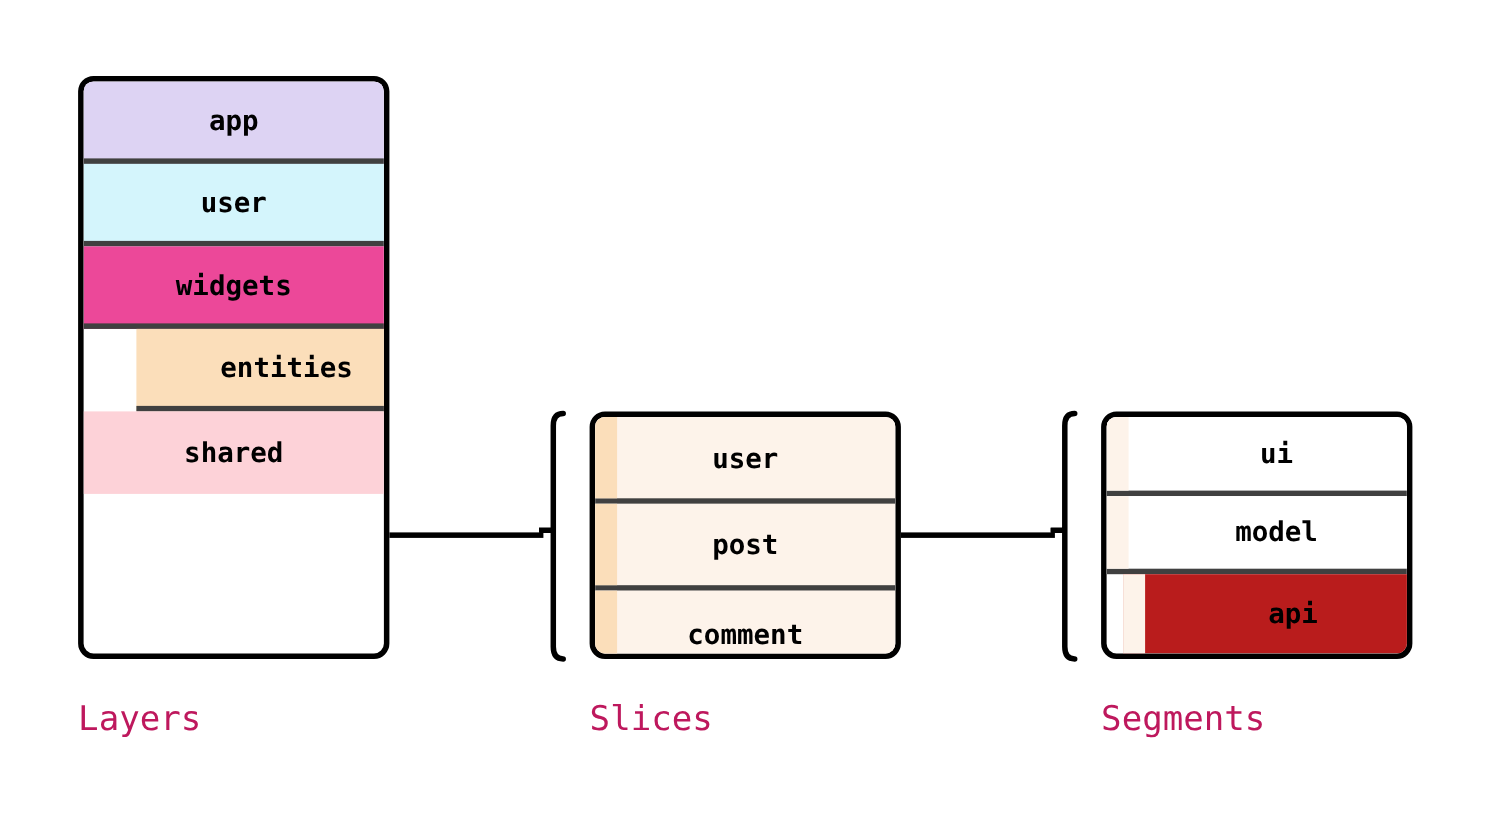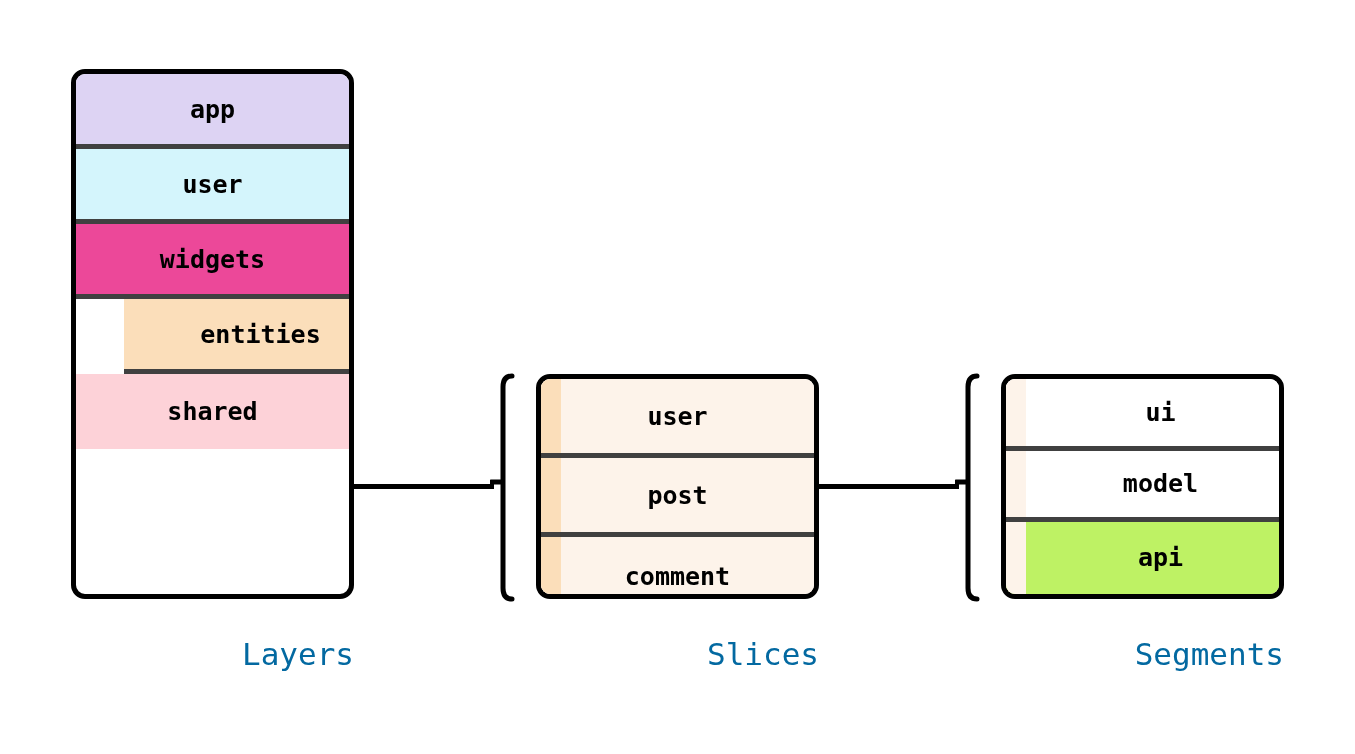--- a/index.html
+++ b/index.html
@@ -96,24 +96,24 @@
     height: 235px;
   }
   #bracket-slices { left: 490px; }
   #bracket-segments { left: 955px; }
 
   
   .caption {
     position: absolute;
     top: 634px;
     width: 283px;
-    text-align: right;
+    text-align: left;
     font-size: 31px;
     font-weight: normal;
-    color: #0369a1;
+    color: #be185d;
     line-height: 1.3;
   }
   #caption-layers   { left: 71px; }
   #caption-slices   { left: 536px; }
   #caption-segments { left: 1001px; }
 </style>
 </head>
 <body>
 
 <div class="stack" id="layers-stack">
@@ -167,21 +167,21 @@
 
 <div class="stack" id="segments-stack">
   <div class="row" style="background: rgb(255, 255, 255);">
     <span class="accent" style="background: rgb(253, 243, 234);"></span>
     <span class="row-label">ui</span>
   </div>
   <div class="row" style="background: rgb(255, 255, 255);">
     <span class="accent" style="background: rgb(253, 243, 234);"></span>
     <span class="row-label">model</span>
   </div>
-  <div class="row" style="background: #bef264;">
+  <div class="row" style="background: #b91c1c; margin-left: 15px;">
     <span class="accent" style="background: rgb(253, 243, 234);"></span>
     <span class="row-label">api</span>
   </div>
 </div>
 
 <div class="caption" id="caption-layers">Layers</div>
 <div class="caption" id="caption-slices">Slices</div>
 <div class="caption" id="caption-segments">Segments</div>
 
 </body></html>

